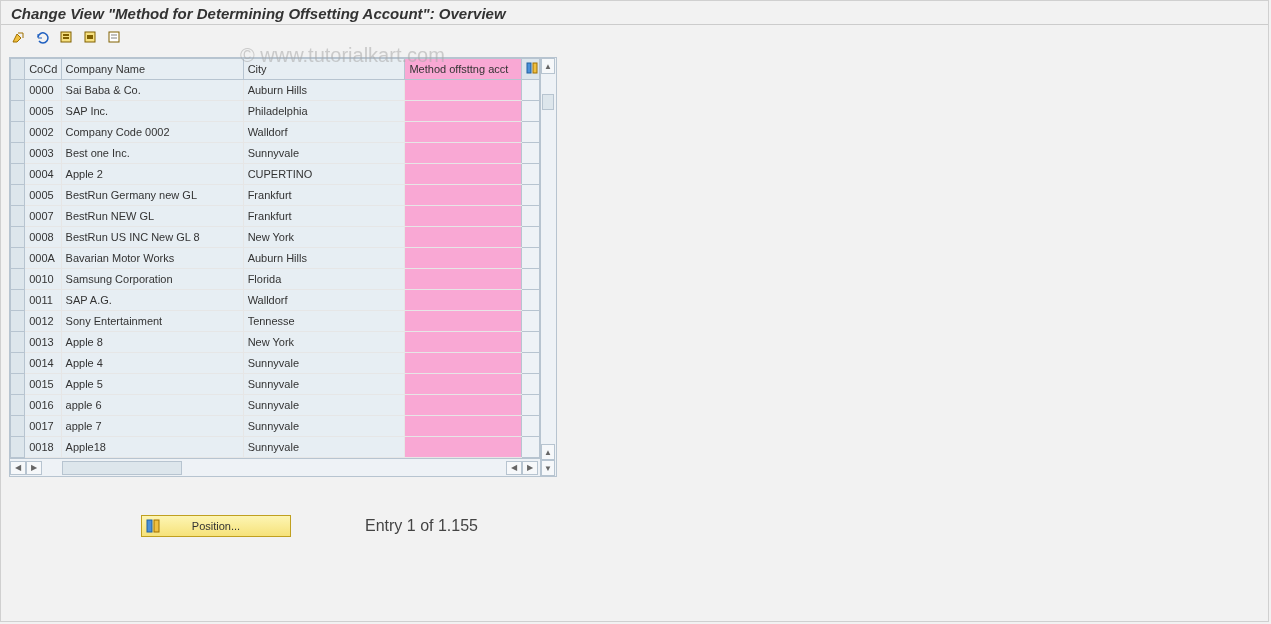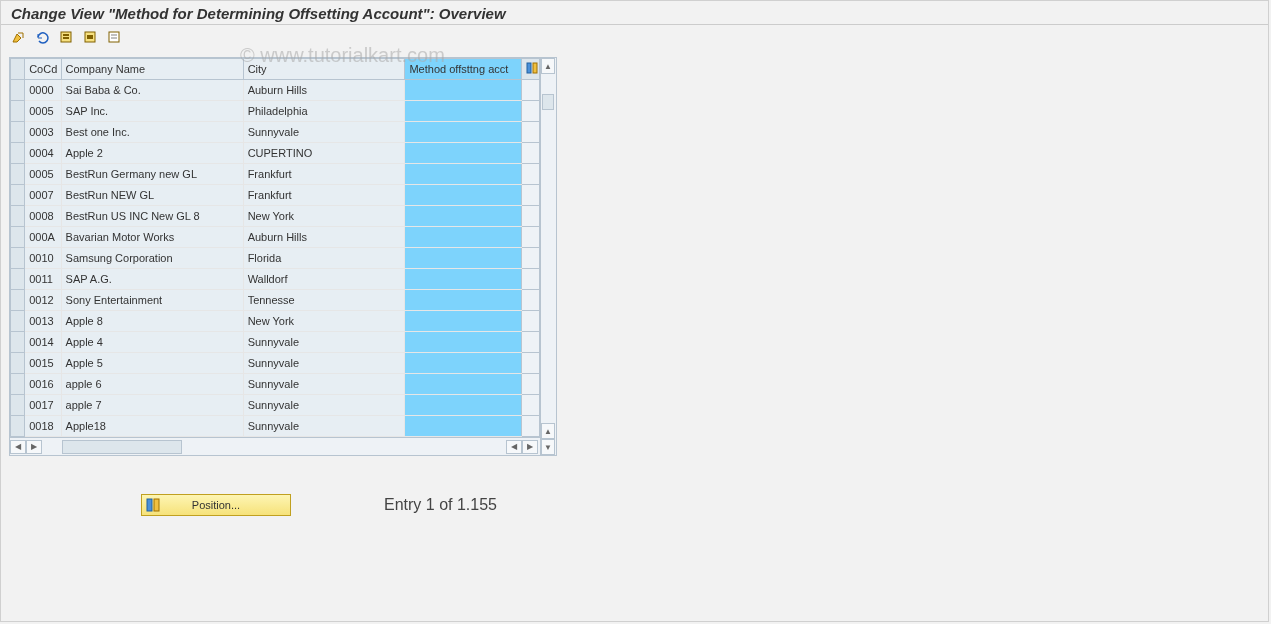--- a/index.html
+++ b/index.html
@@ -87,21 +87,21 @@
     color: #333;
   }
   .row-sel {
     width: 14px;
     background: #dde6ec;
     border: 1px solid #b7c4d0 !important;
   }
   .col-cocd { width: 36px; background: #e7eef3; }
   .col-name { width: 180px; background: #e7eef3; }
   .col-city { width: 160px; background: #e7eef3; }
-  .col-method { width: 115px; background: #7dd3fc; }
+  .col-method { width: 115px; background: #f9a8d4; }
   td.col-method { border-right: 1px solid #b7c4d0; }
   .config-btn-cell {
     width: 18px;
     background: #dde6ec;
     border: 1px solid #b7c4d0;
     text-align: center;
   }
   .hscroll-bar {
     height: 18px;
     background: #eef2f6;
@@ -146,21 +146,21 @@
     width: 12px;
     height: 16px;
     background: #dde6ec;
     border: 1px solid #b7c4d0;
   }
   .footer-area {
     margin-top: 38px;
     padding-left: 140px;
     display: flex;
     align-items: center;
-    gap: 93px;
+    gap: 74px;
   }
   .position-btn {
     width: 150px;
     height: 22px;
     background: linear-gradient(#fdf5b3,#f6e27a);
     border: 1px solid #c0a020;
     display: flex;
     align-items: center;
     justify-content: center;
     cursor: pointer;
@@ -253,20 +253,28 @@
             <tr>
               <td class="row-sel"></td>
               <td class="col-cocd">0005</td>
               <td class="col-name">SAP Inc.</td>
               <td class="col-city">Philadelphia</td>
               <td class="col-method"></td>
               <td class="config-btn-cell" style="background: rgb(238, 242, 246);"></td>
             </tr>
             <tr>
               <td class="row-sel"></td>
+              <td class="col-cocd">0002</td>
+              <td class="col-name">Company Code 0002</td>
+              <td class="col-city">Walldorf</td>
+              <td class="col-method"></td>
+              <td class="config-btn-cell" style="background: rgb(238, 242, 246);"></td>
+            </tr>
+            <tr>
+              <td class="row-sel"></td>
               <td class="col-cocd">0003</td>
               <td class="col-name">Best one Inc.</td>
               <td class="col-city">Sunnyvale</td>
               <td class="col-method"></td>
               <td class="config-btn-cell" style="background: rgb(238, 242, 246);"></td>
             </tr>
             <tr>
               <td class="row-sel"></td>
               <td class="col-cocd">0004</td>
               <td class="col-name">Apple 2</td>

